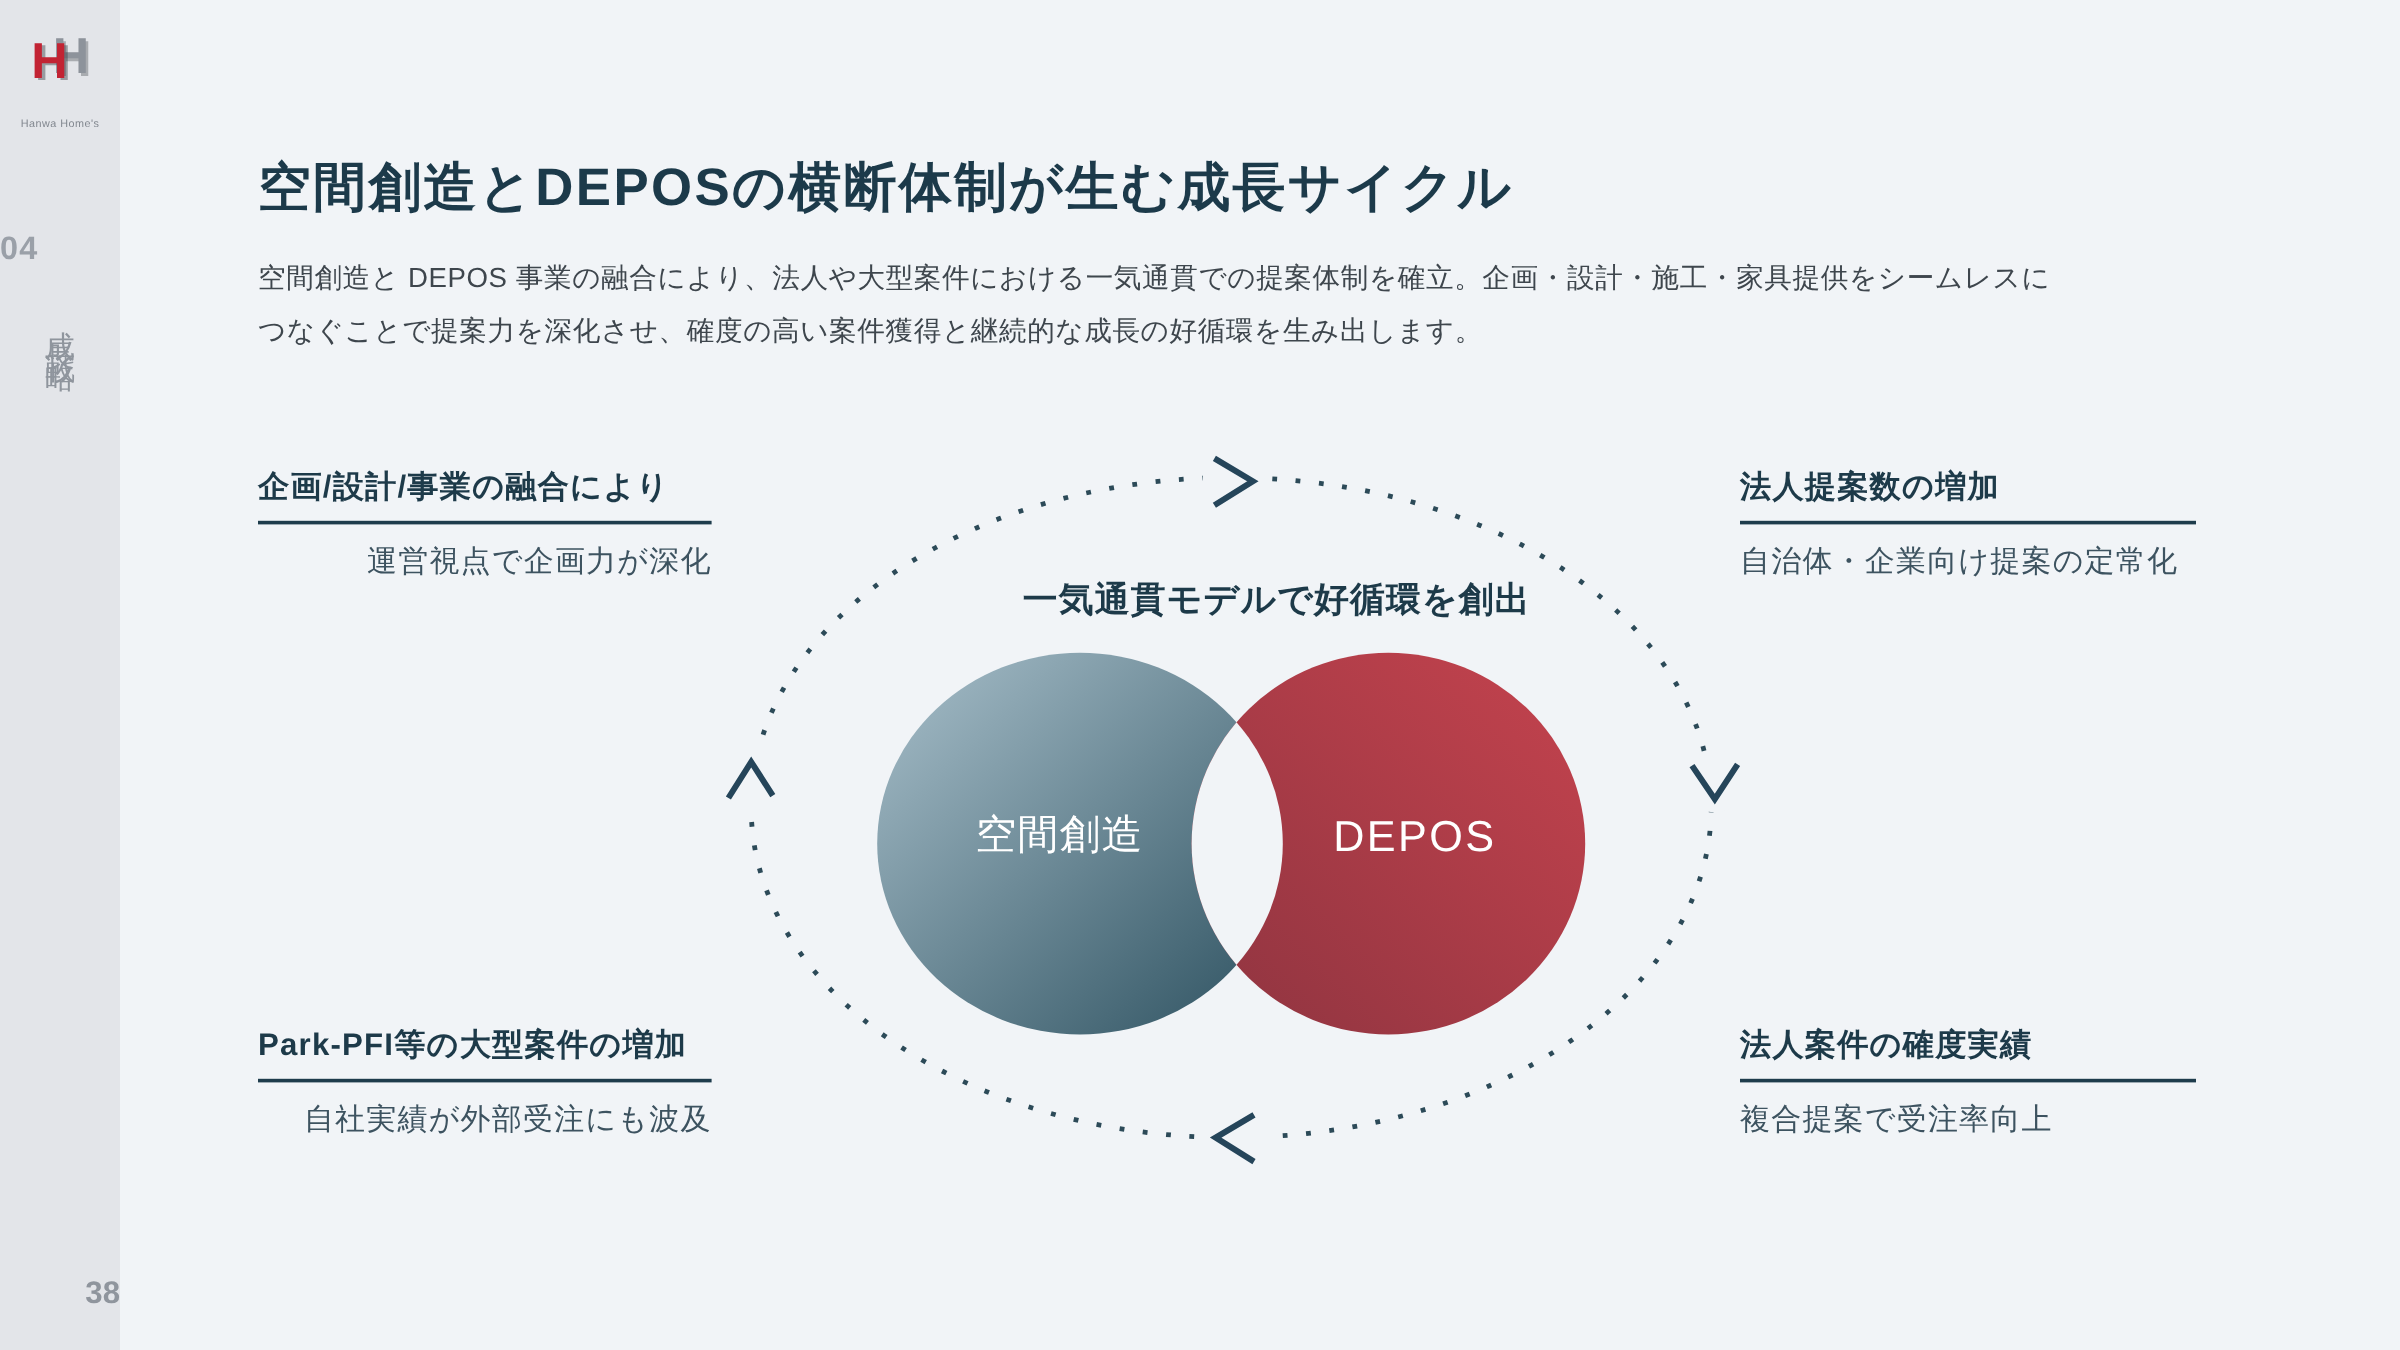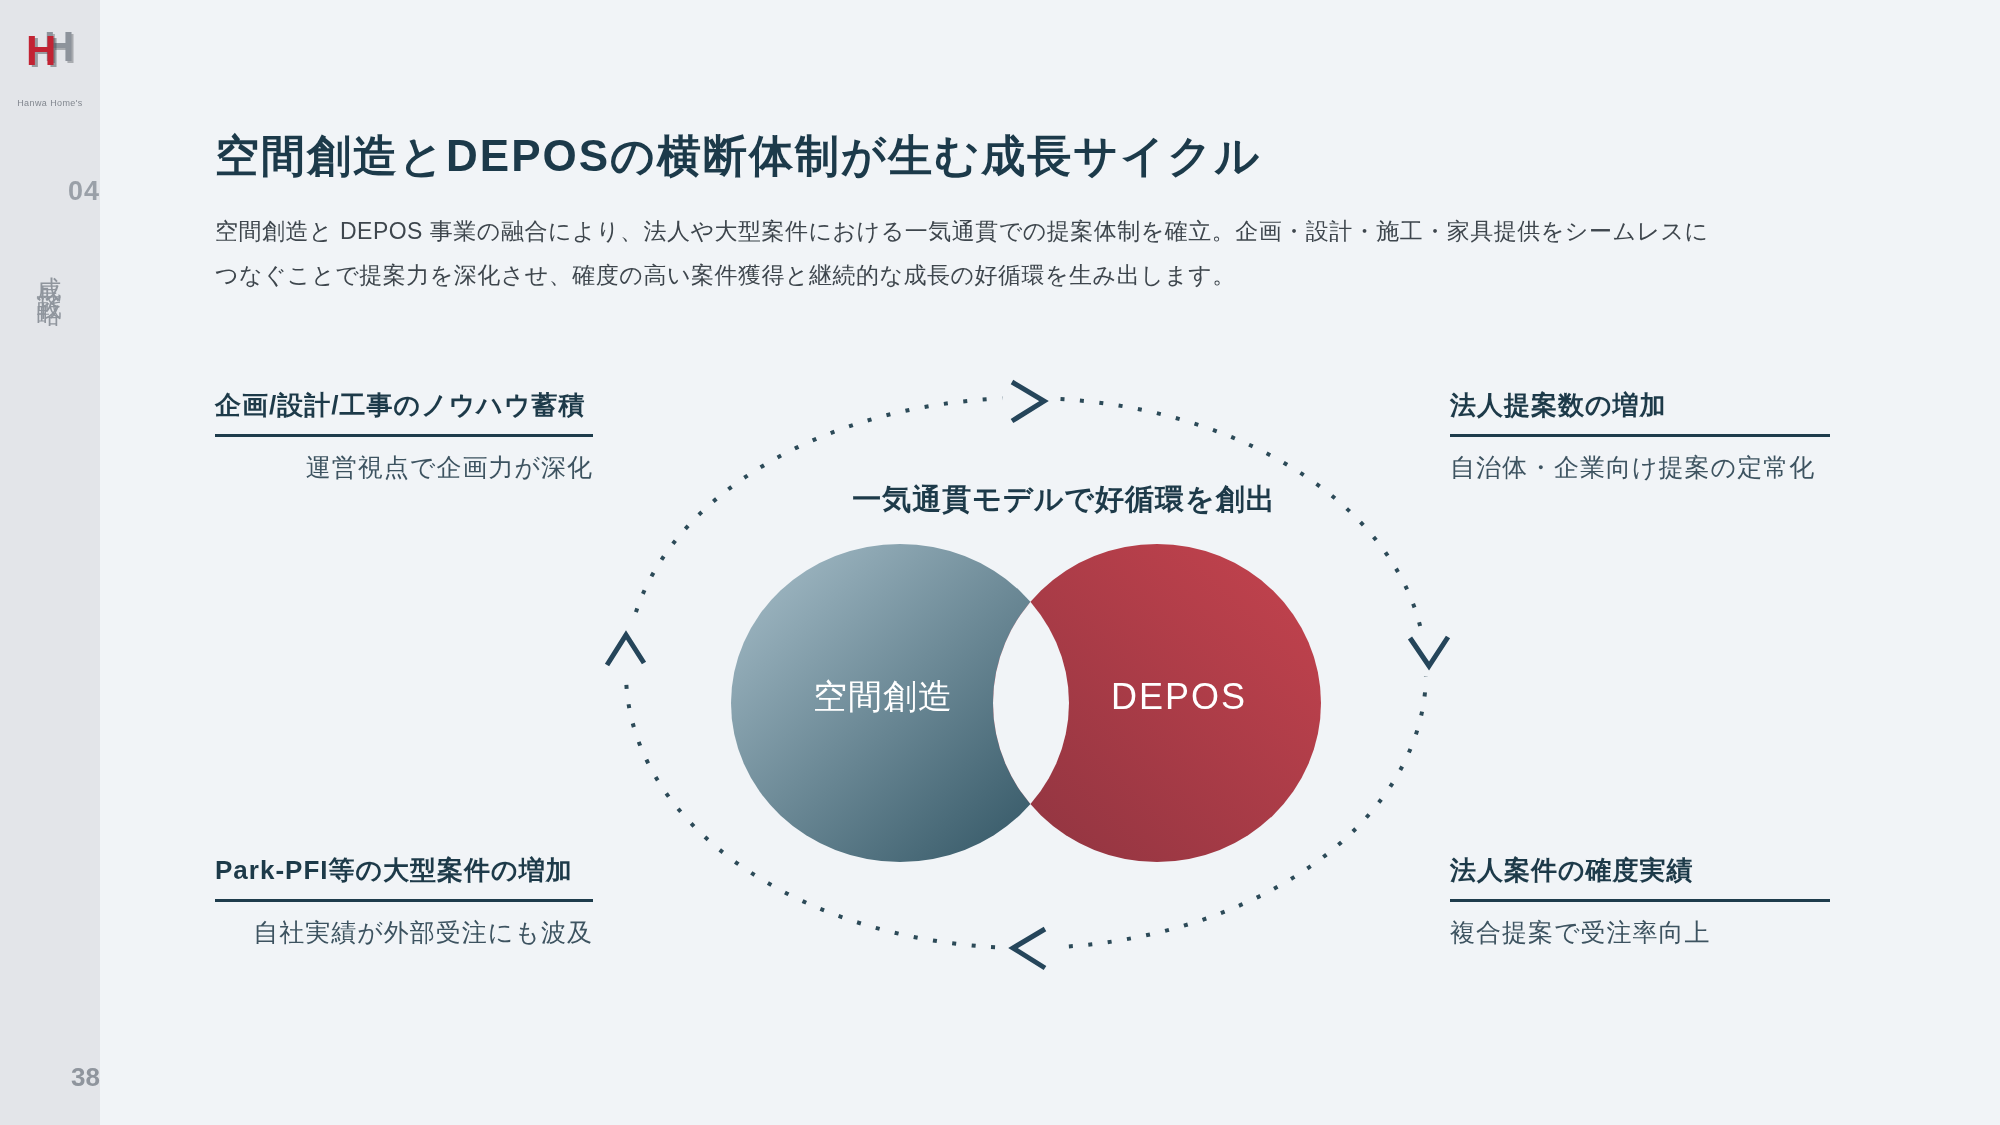--- a/index.html
+++ b/index.html
@@ -15,21 +15,21 @@
     position:absolute;left:0;top:0;width:100px;height:1125px;
     background:#e3e5e9;
   }
   .logo{position:absolute;top:26px;left:0;width:100px;text-align:center;}
   .logo-hs{position:relative;height:52px;}
   .logo-h{position:absolute;font-weight:900;font-size:42px;line-height:1;}
   .logo-h.gray{left:44px;top:0;color:#8d939b;text-shadow:2px 2px 0 rgba(60,65,72,.35);}
   .logo-h.red{left:26px;top:4px;color:#c22333;text-shadow:3px 2px 0 rgba(60,65,72,.45);}
   .logo-text{font-size:9px;color:#82878f;letter-spacing:.4px;margin-top:20px;}
   .section-num{
-    position:absolute;top:176px;left:0;width:100px;text-align:right;
+    position:absolute;top:192px;left:0;width:100px;text-align:left;
     font-size:27px;font-weight:700;color:#9aa0a8;letter-spacing:1px;
   }
   .section-title-vert{
     position:absolute;top:256px;left:50px;transform:translateX(-50%);
     writing-mode:vertical-rl;
     font-size:25px;color:#8f959d;letter-spacing:9px;
   }
   .page-num{
     position:absolute;top:1062px;left:0;width:100px;text-align:right;
     font-size:26px;font-weight:700;color:#8f959d;
@@ -129,21 +129,21 @@
     <ellipse cx="900" cy="703" rx="169" ry="159" fill="url(#gTeal)"></ellipse>
     <ellipse cx="1157" cy="703" rx="164" ry="159" fill="url(#gRed)"></ellipse>
     <ellipse cx="900" cy="703" rx="169" ry="159" fill="#f1f4f7" clip-path="url(#clipRed)"></ellipse>
   </svg>
 
   <div class="diagram-caption">一気通貫モデルで好循環を創出</div>
   <div class="venn-label left">空間創造</div>
   <div class="venn-label right">DEPOS</div>
 
   <div class="callout tl">
-    <div class="heading">企画/設計/工事のノウハウ蓄積</div>
+    <div class="heading">企画/設計/事業の融合により</div>
     <div class="subtext">運営視点で企画力が深化</div>
   </div>
 
   <div class="callout tr">
     <div class="heading">法人提案数の増加</div>
     <div class="subtext">自治体・企業向け提案の定常化</div>
   </div>
 
   <div class="callout bl">
     <div class="heading">Park-PFI等の大型案件の増加</div>

